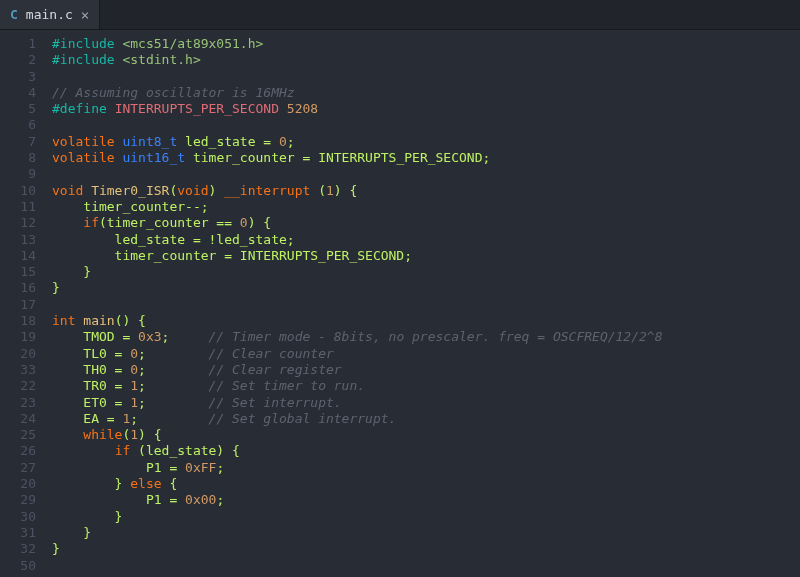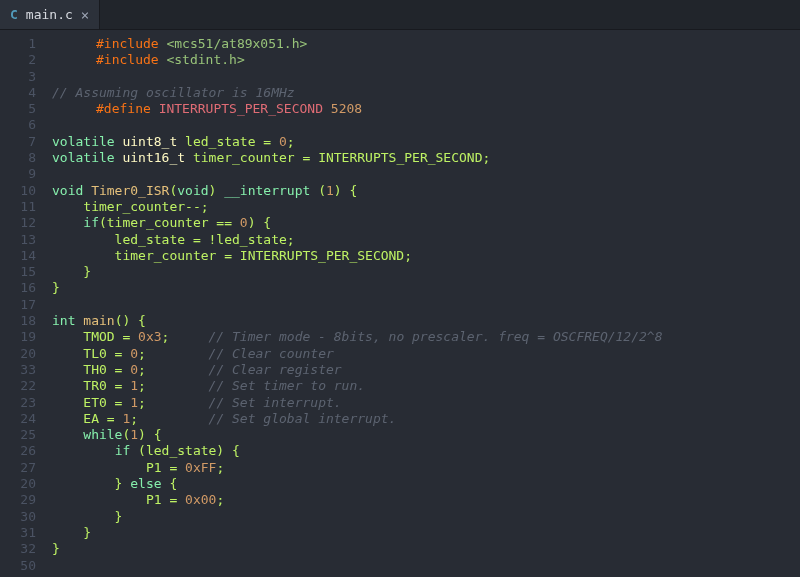--- a/index.html
+++ b/index.html
@@ -53,25 +53,25 @@
     user-select: none;
     line-height: 16.3px;
   }
   .gutter div { height: 16.3px; }
   .code {
     padding: 6px 0 6px 6px;
     line-height: 16.3px;
     white-space: pre;
   }
   .code .line { height: 16.3px; }
-  .tk-pp   { color: #f97316; margin-left: 44px; }      
+  .tk-pp   { color: #14b8a6; }      
   .tk-inc  { color: #98c379; }      
   .tk-cm   { color: #5c6370; font-style: italic; } 
-  .tk-kw   { color: #86efac; }      
-  .tk-type { color: #fef9c3; }      
+  .tk-kw   { color: #f97316; }      
+  .tk-type { color: #3b82f6; }      
   .tk-fn   { color: #e5c07b; }      
   .tk-num  { color: #d19a66; }      
   .tk-macro{ color: #e06c75; }      
   .tk-plain{ color: #bef264; }
 </style>
 </head>
 <body>
 
 <div class="tabbar">
   <div class="tab">

